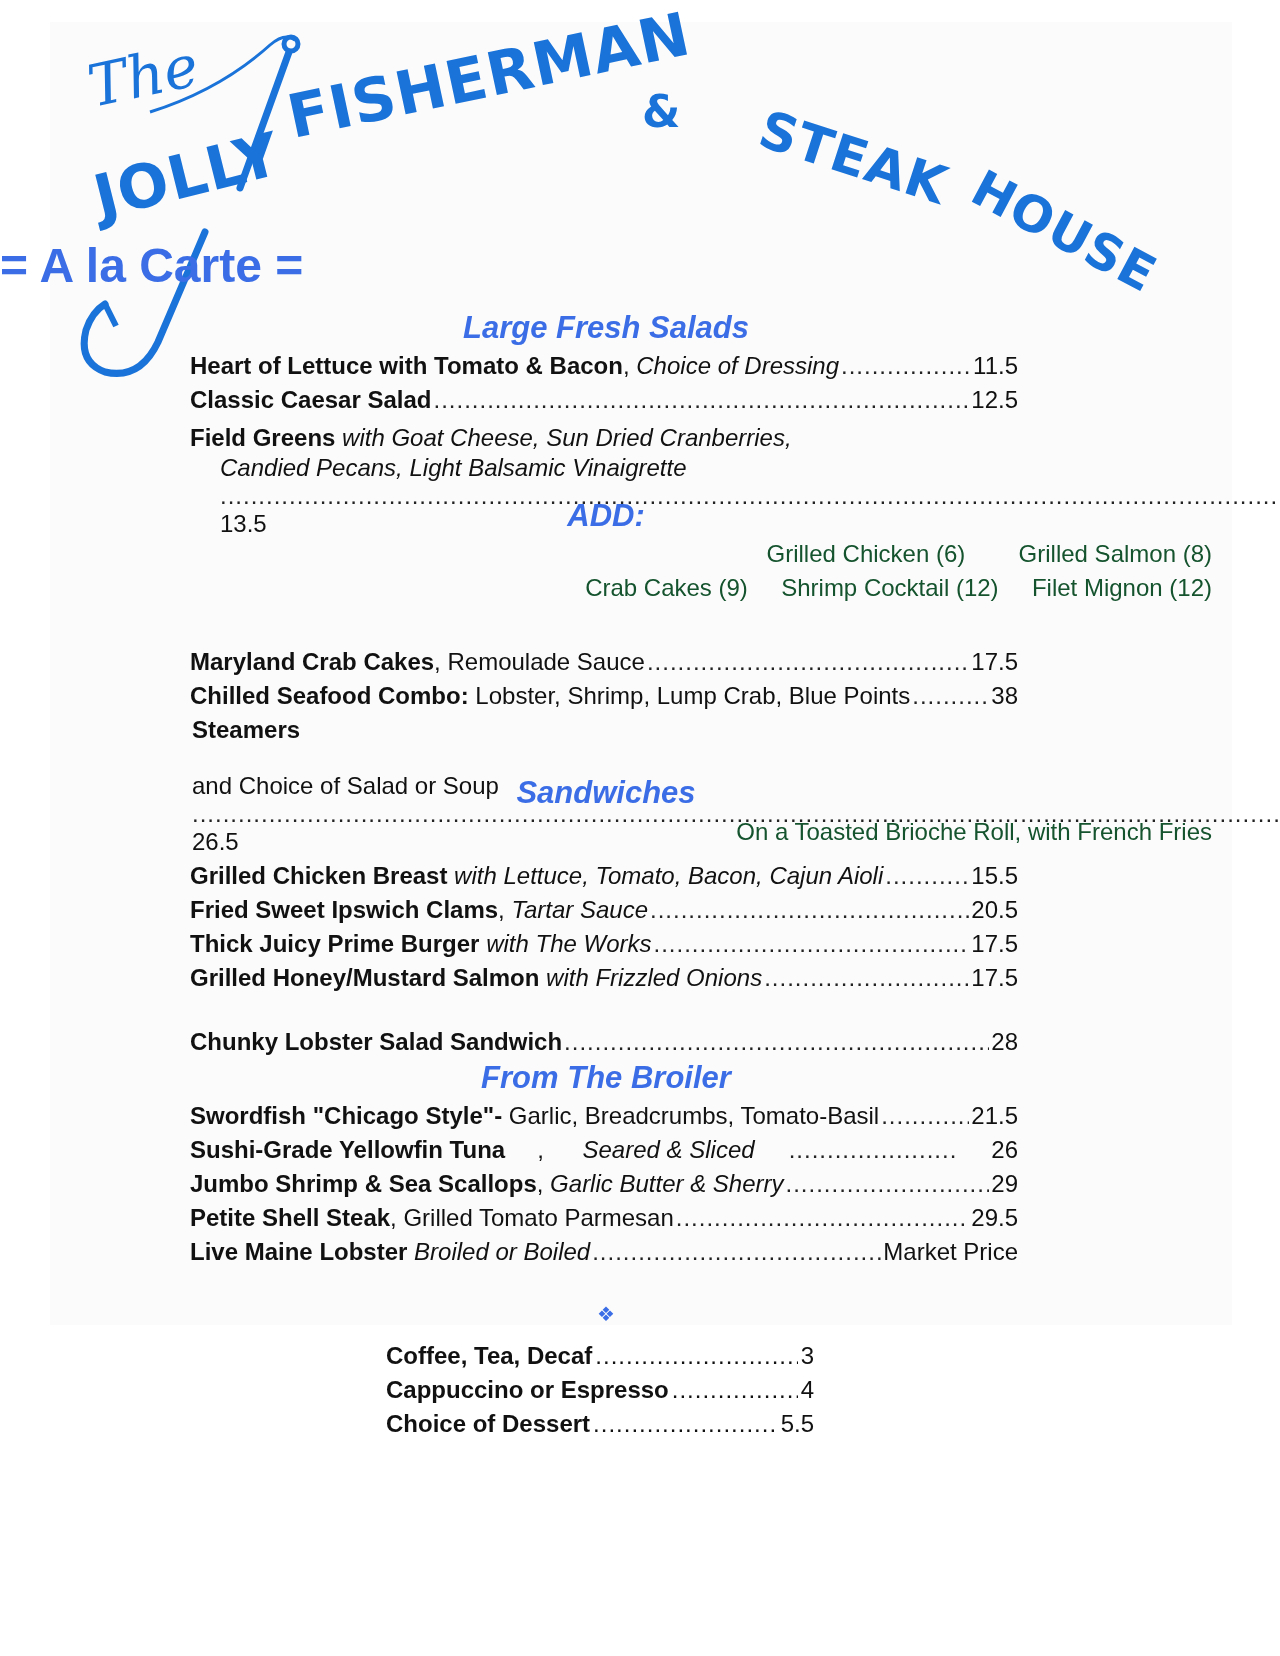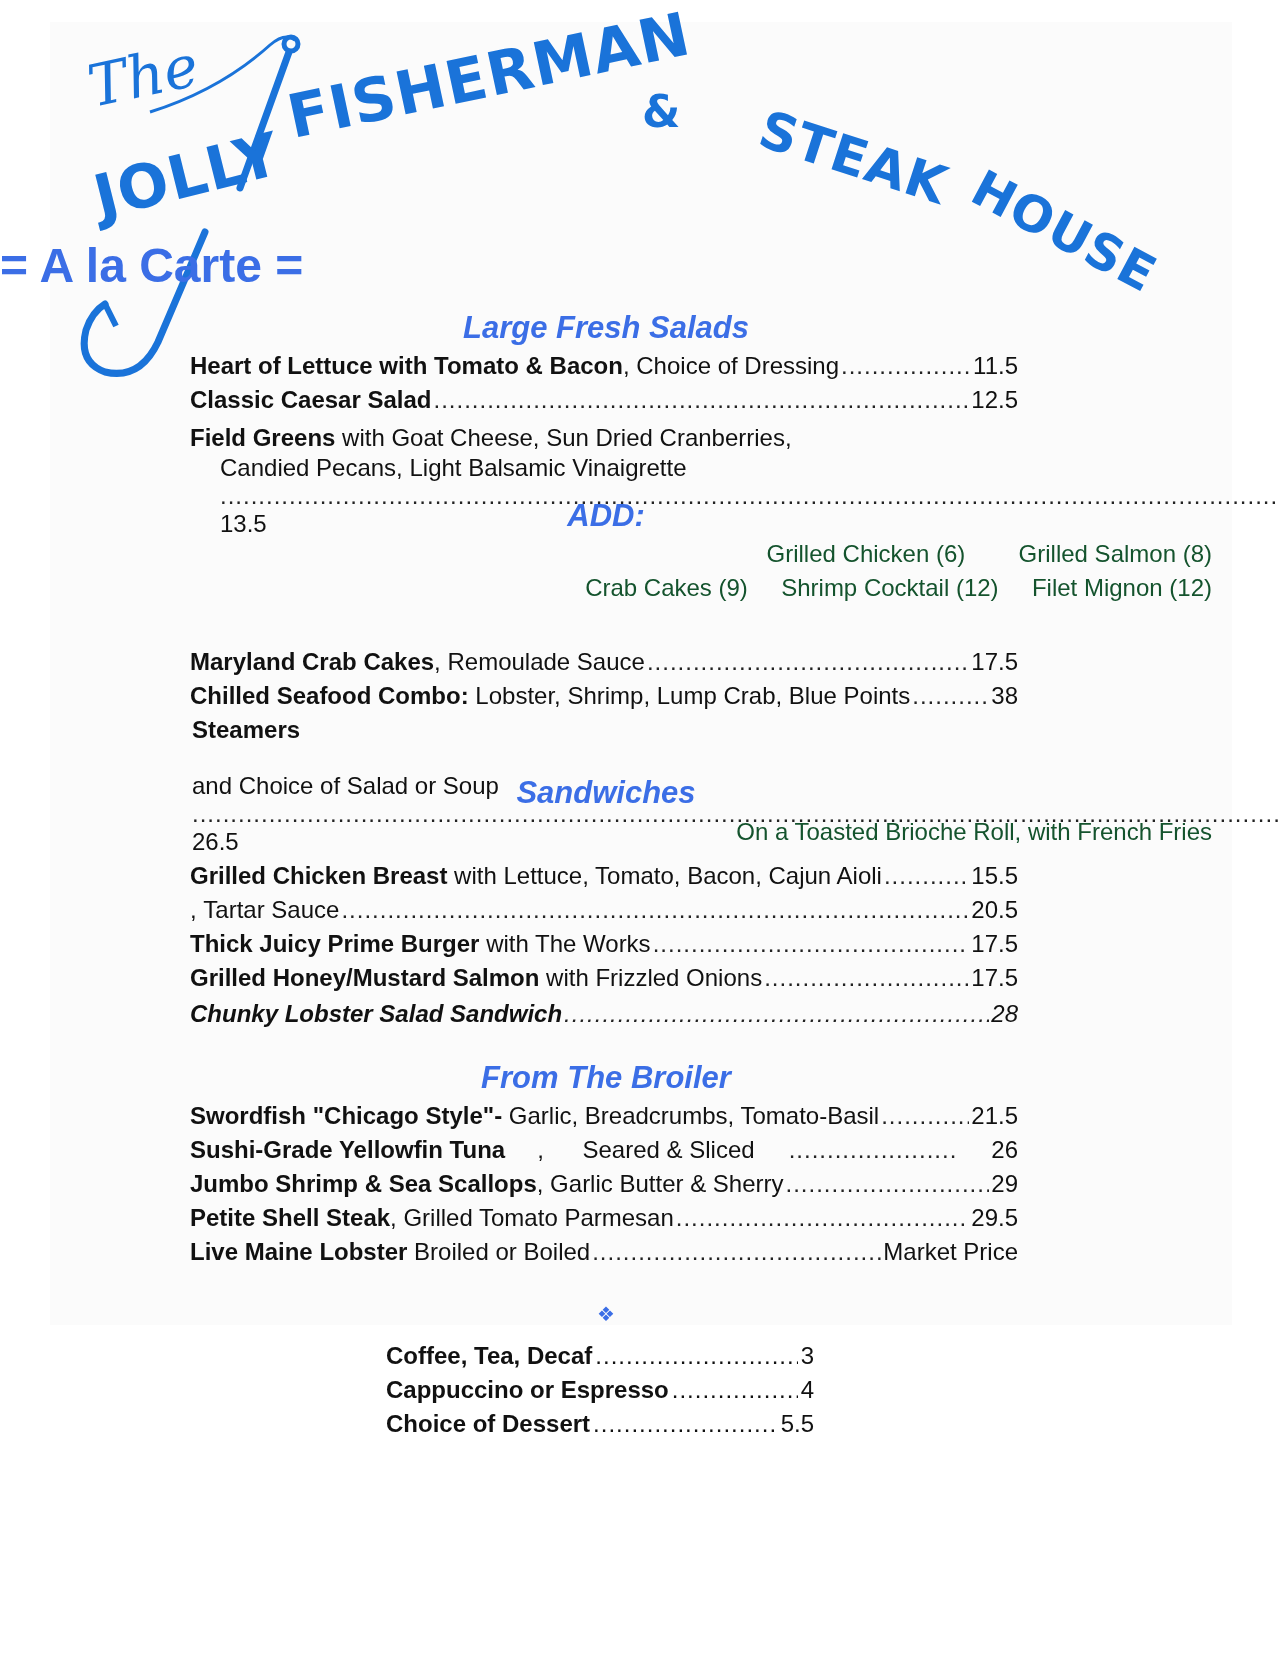--- a/index.html
+++ b/index.html
@@ -22,21 +22,21 @@
 
   .main-title { position:absolute; left:0; width:1212px; top:238px; text-align:left; color:#3b6ee6;
                 font-weight:bold; font-size:48px; }
   .sec-title { position:absolute; left:0; width:1212px; text-align:center; color:#3b6ee6;
                font-weight:bold; font-style:italic; font-size:31px; }
   .sub { position:absolute; left:0; width:1212px; text-align:right; font-size:24px; color:#14532d; }
 
   .row { position:absolute; left:190px; width:828px; display:flex; align-items:baseline;
          font-size:24px; white-space:nowrap; }
   .row .name { font-weight:bold; }
-  .row .desc-i { }
+  .row .desc-i { font-style:italic; }
   .row .dots { flex:1; overflow:hidden; margin:0 2px; letter-spacing:1px; color:#222; }
   .row .dots::after { content:"..............................................................................................................................................................................................."; }
   .row .price { text-align:right; }
   .row.indent { padding-left:28px; width:800px;flex-direction:column; }
 
   .bev { position:absolute; left:386px; width:428px; display:flex; align-items:baseline; font-size:24px; white-space:nowrap; }
   .bev .name { font-weight:bold; }
   .bev .dots { flex:1; overflow:hidden; margin:0 3px; letter-spacing:1px; }
   .bev .dots::after { content:"................................................................................................"; }
 
@@ -122,40 +122,41 @@
 <div class="sub" style="top:818px;">On a Toasted Brioche Roll, with French Fries</div>
 
 <div class="row" style="top:862px;">
   <span class="name">Grilled Chicken Breast</span>
     <span style="white-space:pre"> </span>
     <span class="desc-i">with Lettuce, Tomato, Bacon, Cajun Aioli</span>
   <span class="dots"></span>
   <span class="price">15.5</span>
 </div>
 <div class="row" style="top:896px;">
+  <span class="name">Fried Sweet Ipswich Clams</span>
     <span style="white-space:pre">, </span>
     <span class="desc-i">Tartar Sauce</span>
   <span class="dots"></span>
   <span class="price">20.5</span>
 </div>
 <div class="row" style="top:930px;">
   <span class="name">Thick Juicy Prime Burger</span>
     <span style="white-space:pre"> </span>
     <span class="desc-i">with The Works</span>
   <span class="dots"></span>
   <span class="price">17.5</span>
 </div>
 <div class="row" style="top:964px;">
   <span class="name">Grilled Honey/Mustard Salmon</span>
     <span style="white-space:pre"> </span>
     <span class="desc-i">with Frizzled Onions</span>
   <span class="dots"></span>
   <span class="price">17.5</span>
 </div>
-<div class="row" style="top:1000px;font-style:italic;">
+<div class="row" style="top:1028px;">
   <span class="name">Chunky Lobster Salad Sandwich</span>
   <span class="dots"></span>
   <span class="price">28</span>
 </div>
 
 <div class="sec-title" style="top:1060px;">From The Broiler</div>
 
 <div class="row" style="top:1102px;">
   <span class="name">Swordfish "Chicago Style"-</span>
     <span style="white-space:pre"> </span>

